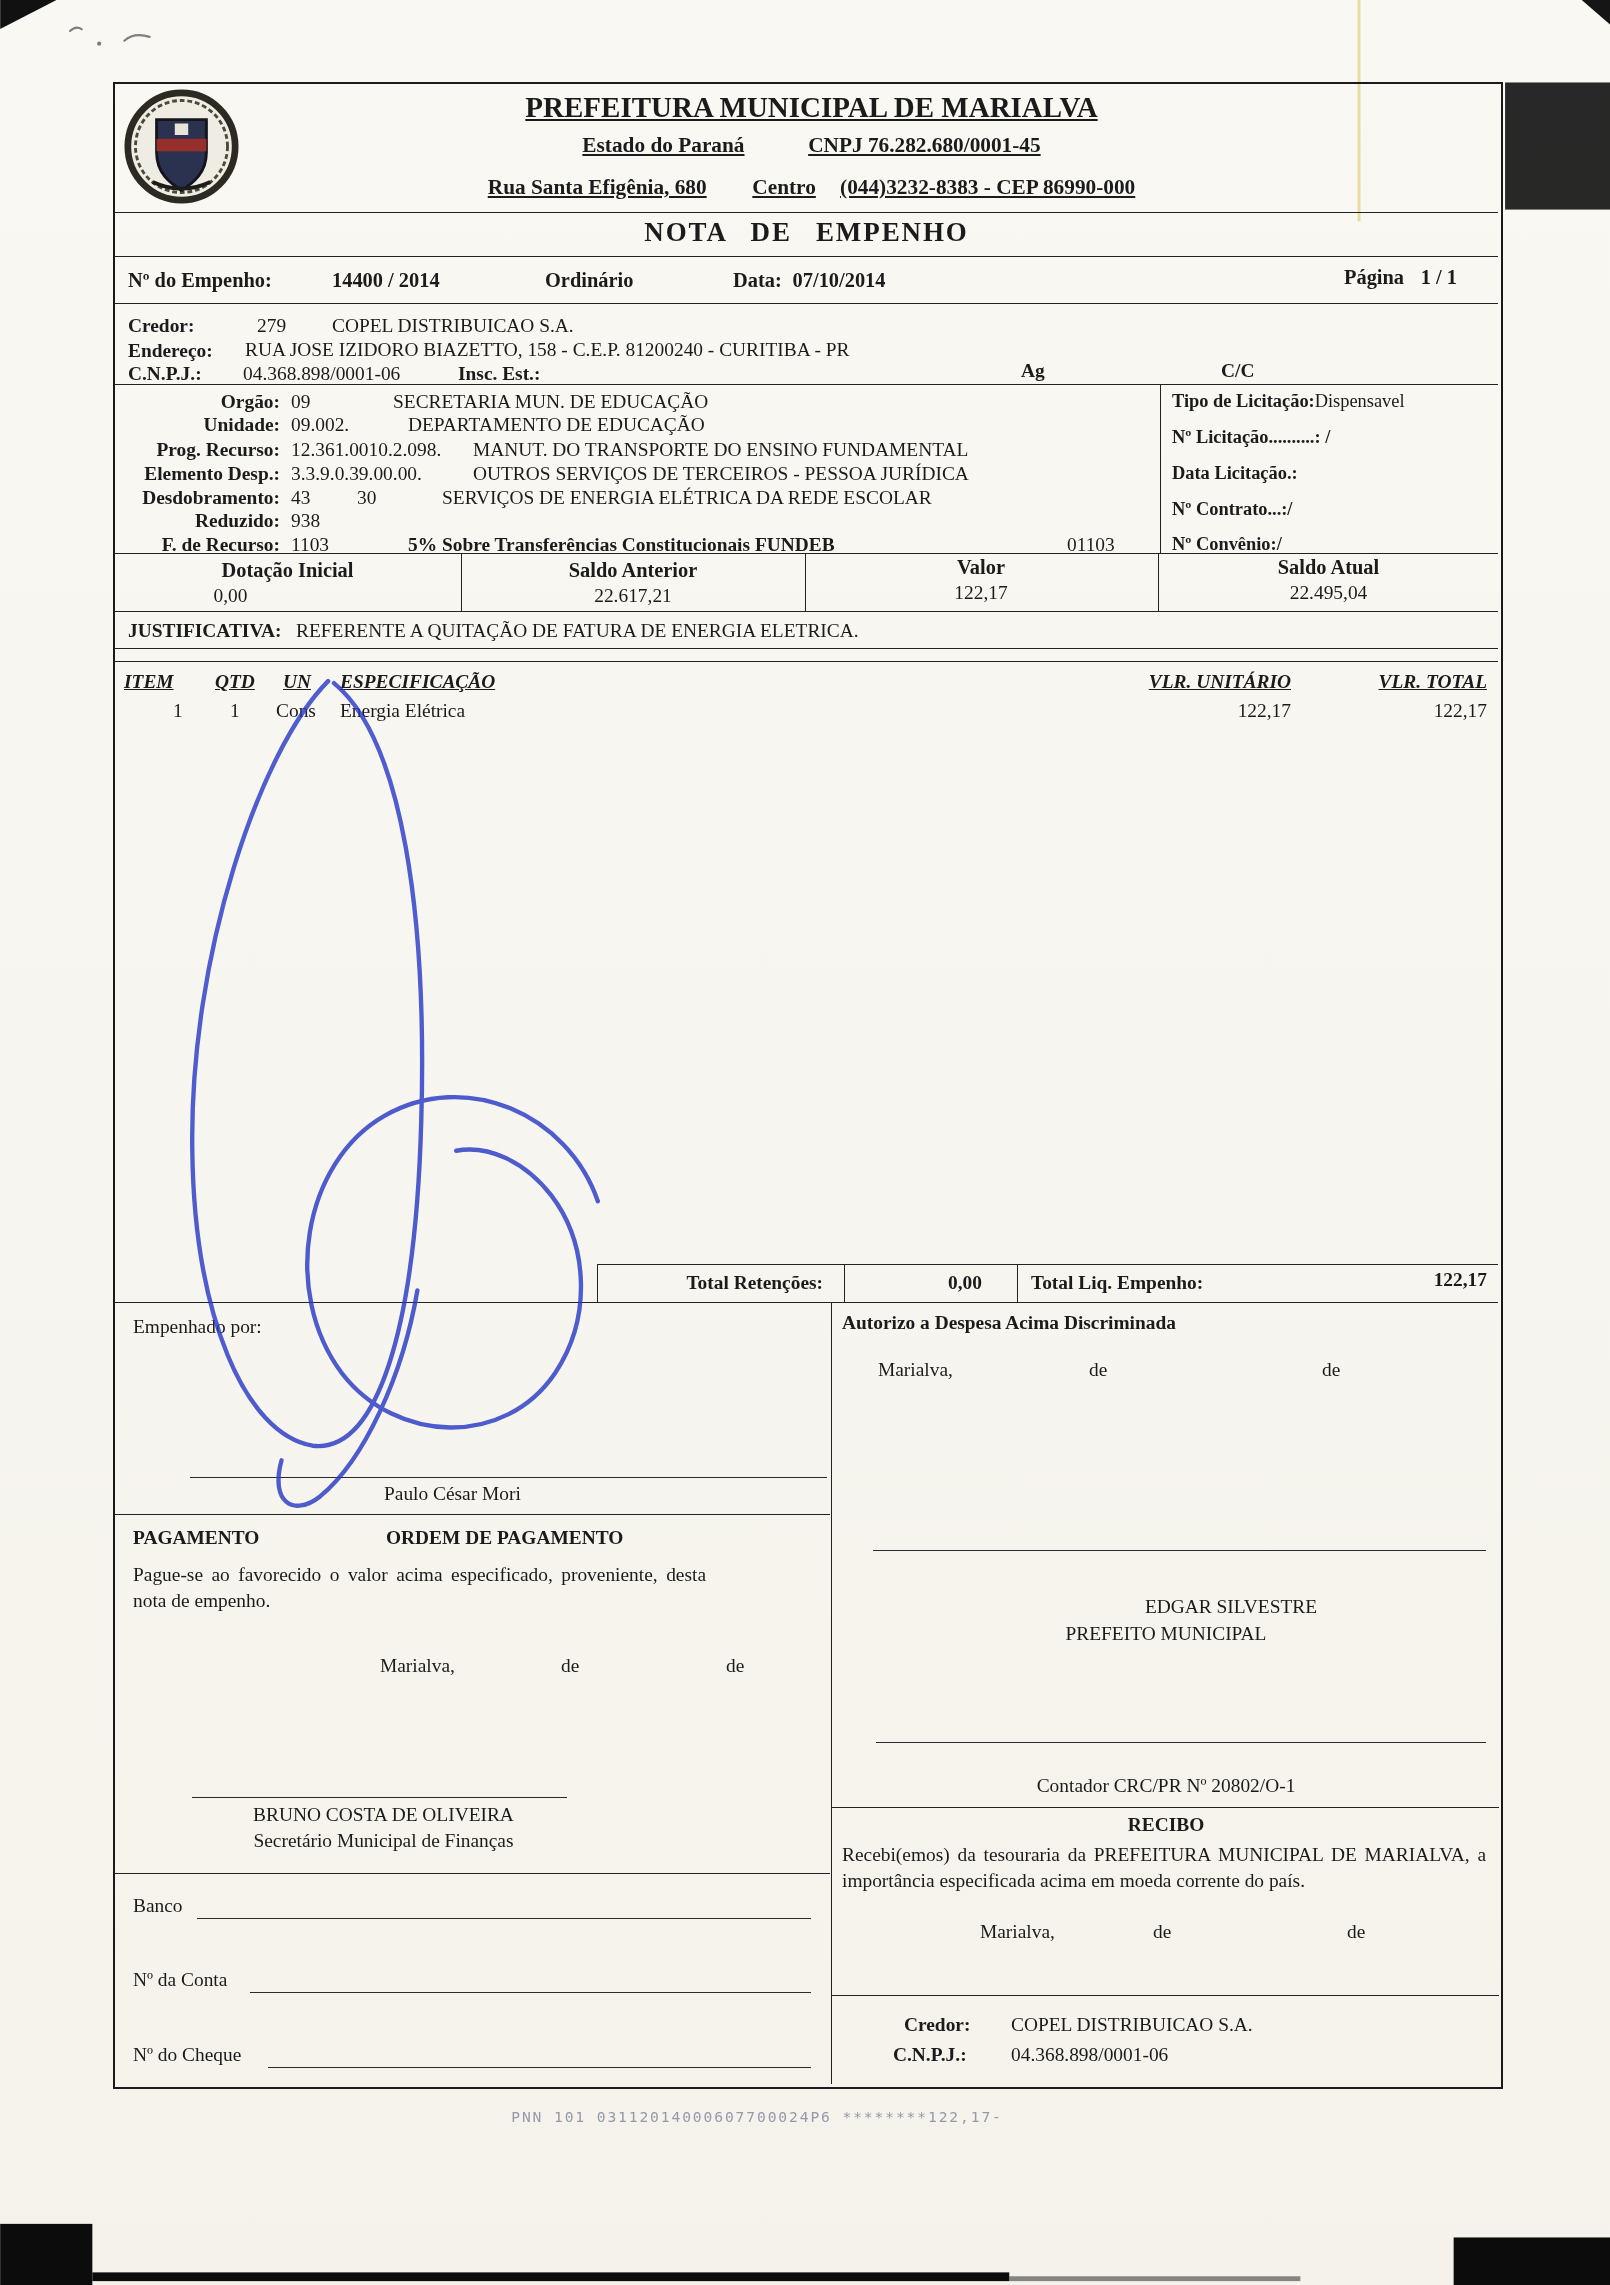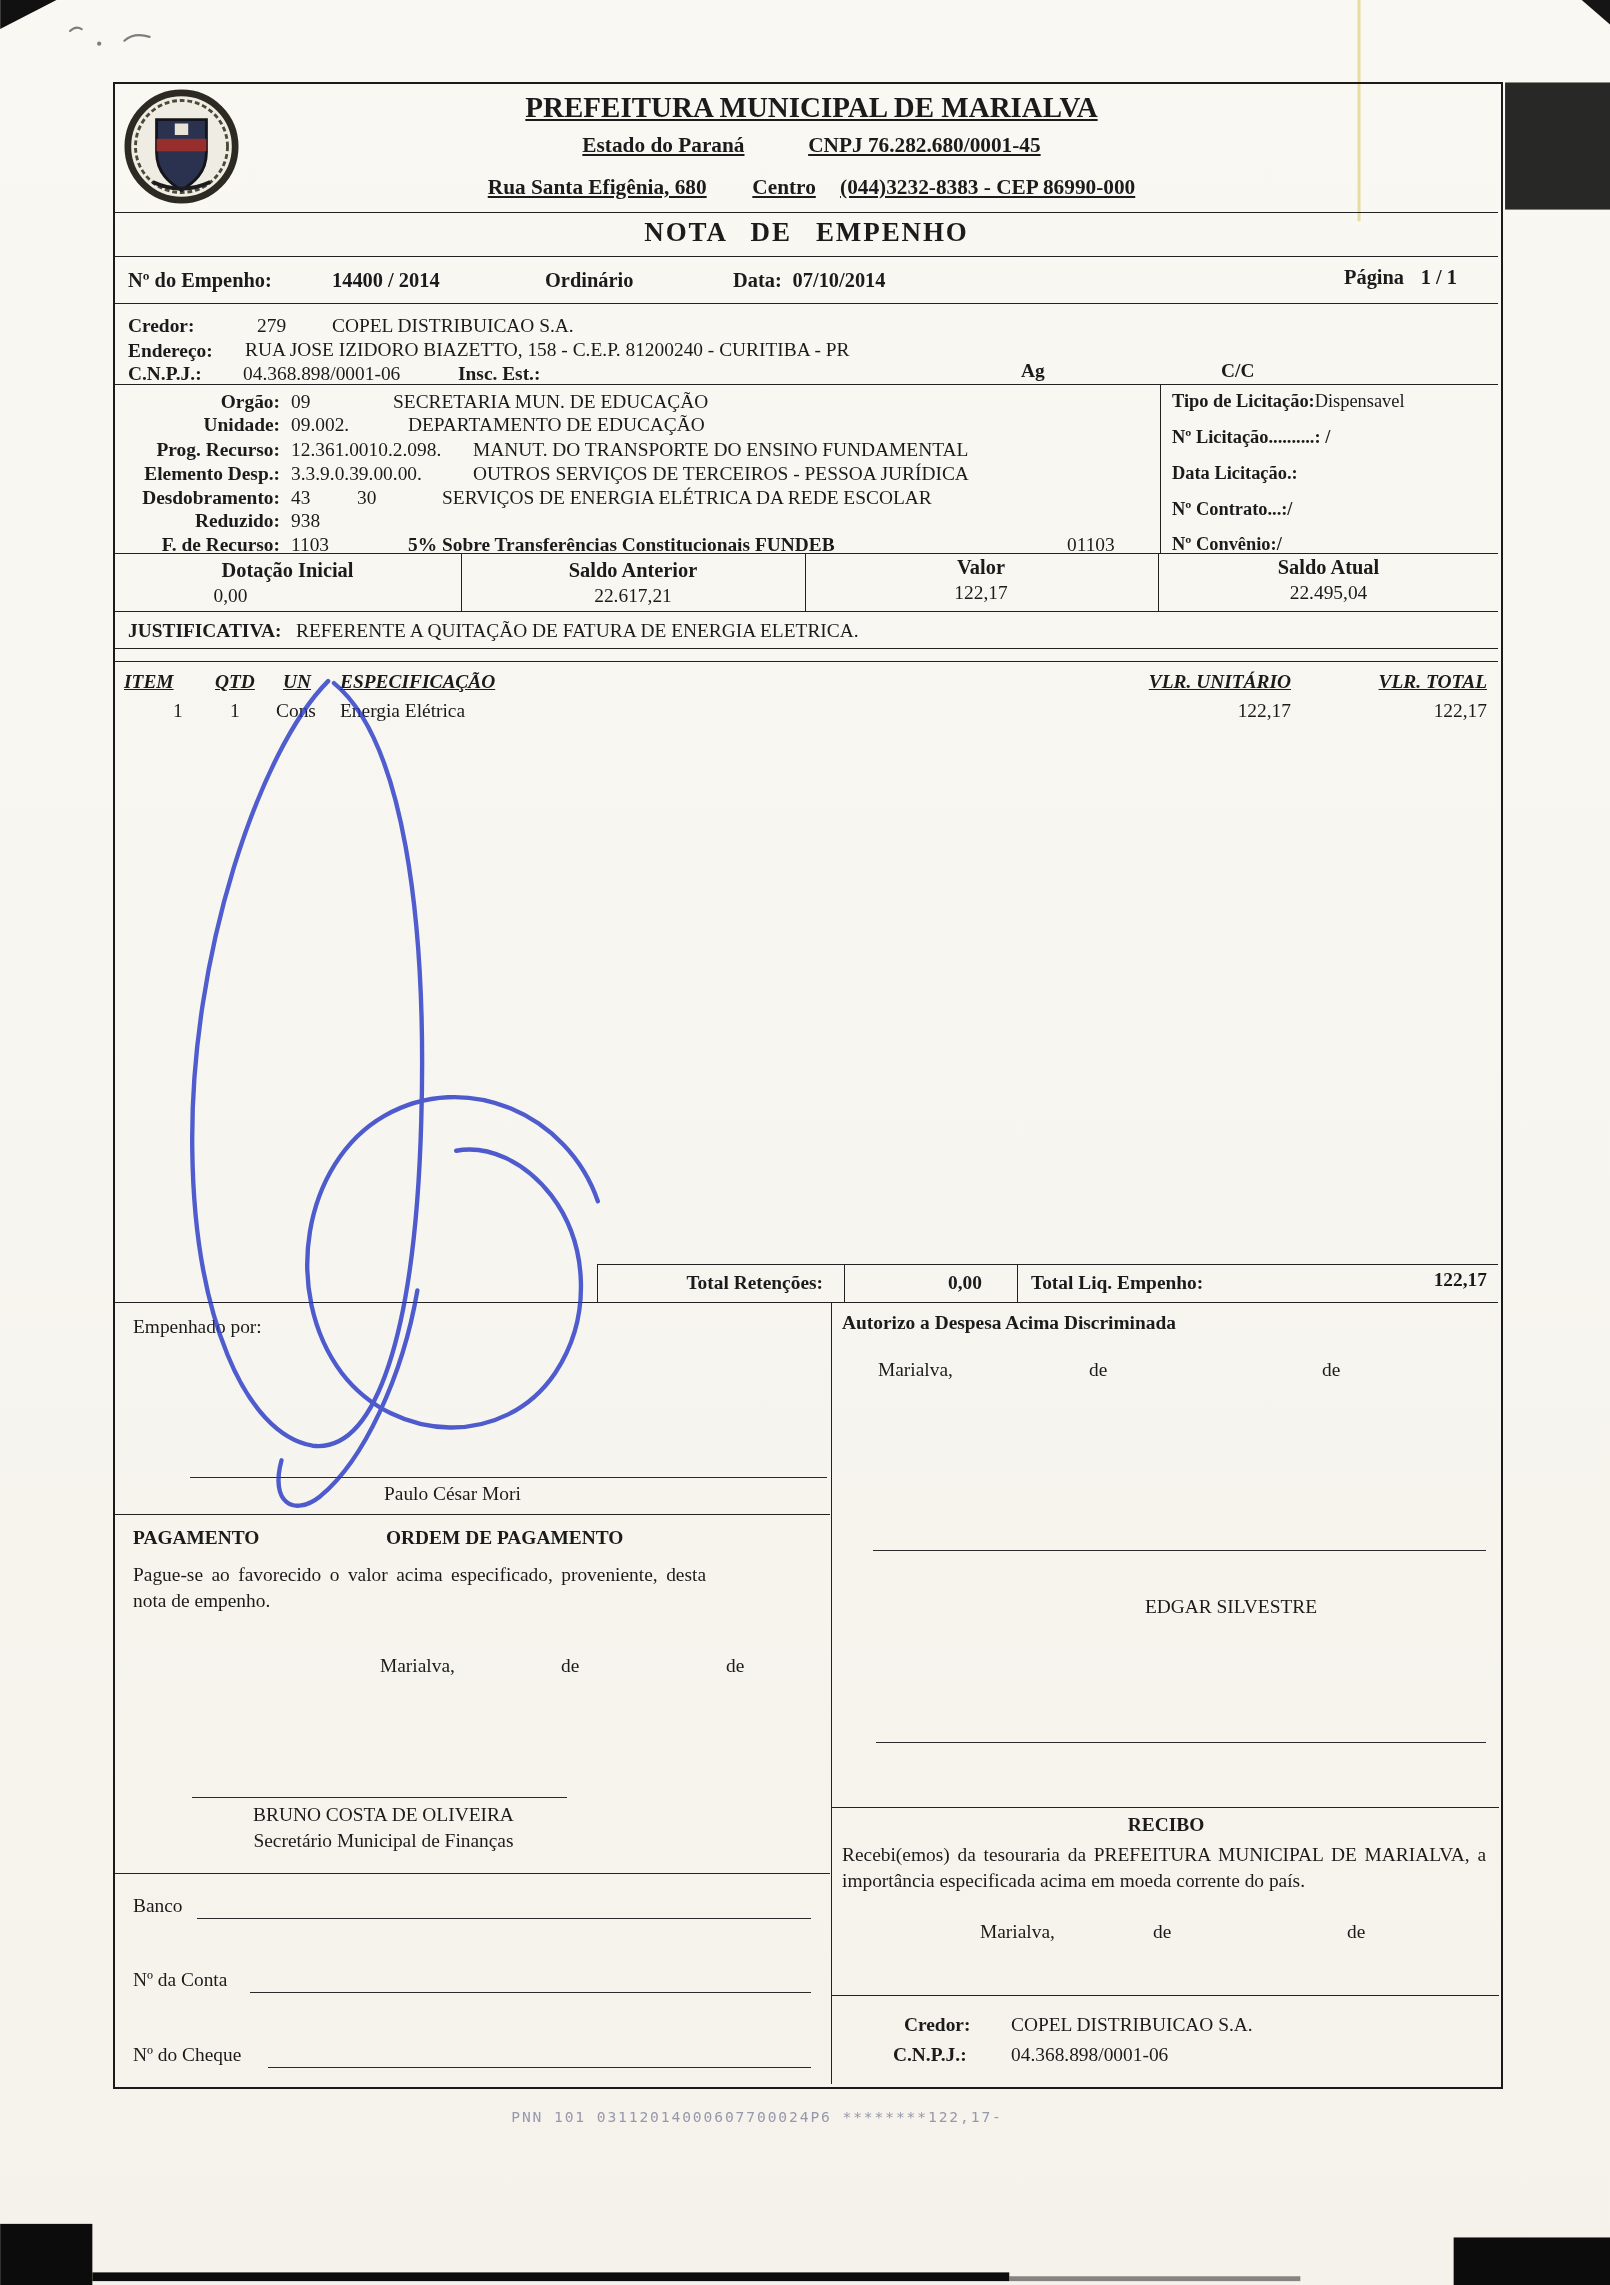--- a/index.html
+++ b/index.html
@@ -198,22 +198,24 @@
 
   <div class="abs b f20" style="left:133px;top:1527px;">PAGAMENTO</div>
   <div class="abs b f20" style="left:386px;top:1527px;">ORDEM DE PAGAMENTO</div>
   <div class="abs f20 just" style="left:133px;top:1562px;width:573px;">Pague-se ao favorecido o valor acima especificado, proveniente, desta nota de empenho.</div>
   <div class="abs f20" style="left:380px;top:1655px;">Marialva,</div>
   <div class="abs f20" style="left:561px;top:1655px;">de</div>
   <div class="abs f20" style="left:726px;top:1655px;">de</div>
 
   <div class="sig" style="left:873px;top:1550px;width:613px;"></div>
   <div class="abs ctr f20" style="left:831px;top:1596px;width:800px;">EDGAR SILVESTRE</div>
+  <div class="abs ctr f20" style="left:831px;top:1623px;width:670px;">PREFEITO MUNICIPAL</div>
 
   <div class="sig" style="left:876px;top:1742px;width:610px;"></div>
+  <div class="abs ctr f20" style="left:831px;top:1775px;width:670px;">Contador CRC/PR Nº 20802/O-1</div>
 
   <div class="sig" style="left:192px;top:1797px;width:375px;"></div>
   <div class="abs ctr f20" style="left:146px;top:1804px;width:475px;">BRUNO COSTA DE OLIVEIRA</div>
   <div class="abs ctr f20" style="left:146px;top:1830px;width:475px;">Secretário Municipal de Finanças</div>
 
   <div class="abs f20 just" style="left:842px;top:1842px;width:644px;">Recebi(emos) da tesouraria da PREFEITURA MUNICIPAL DE MARIALVA, a importância especificada acima em moeda corrente do país.</div>
   <div class="abs ctr b f20" style="left:831px;top:1814px;width:670px;">RECIBO</div>
   <div class="abs f20" style="left:980px;top:1921px;">Marialva,</div>
   <div class="abs f20" style="left:1153px;top:1921px;">de</div>
   <div class="abs f20" style="left:1347px;top:1921px;">de</div>

